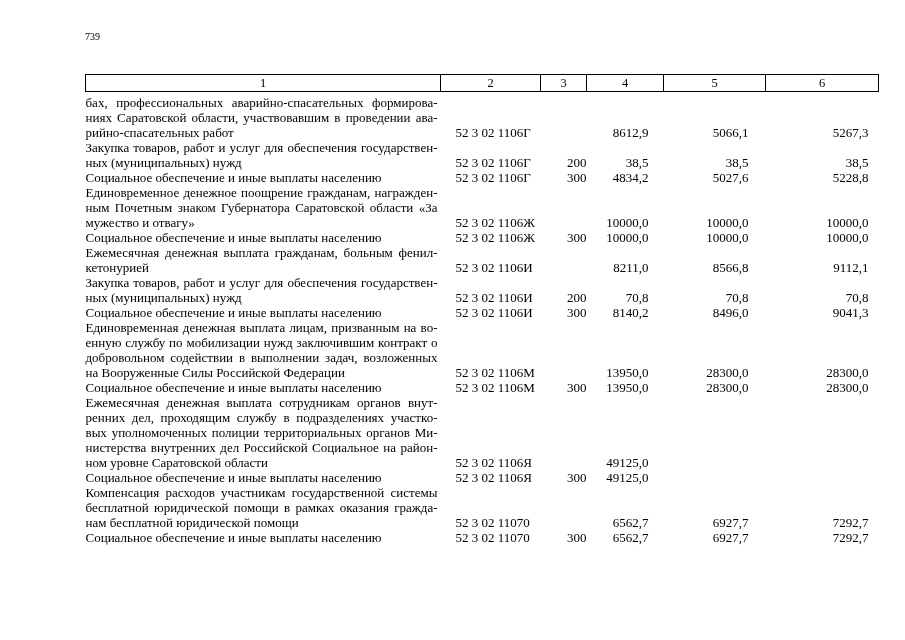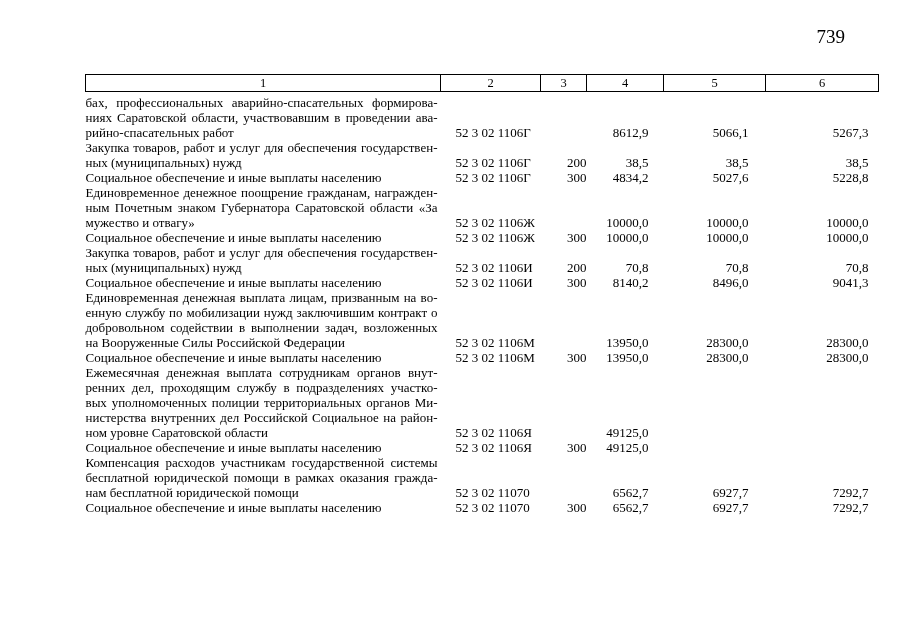--- a/index.html
+++ b/index.html
@@ -13,22 +13,22 @@
     background: #ffffff;
     color: #000000;
     font-family: "Liberation Serif", "DejaVu Serif", serif;
     overflow: hidden;
   }
   .page-number {
     position: absolute;
     left: 85px;
     top: 29px;
     width: 760px;
-    text-align: right;
-    font-size: 19px;
+    text-align: left;
+    font-size: 10px;
     line-height: 16px;
   }
   table.budget-table {
     position: absolute;
     left: 85px;
     top: 74px;
     width: 793px;
     border-collapse: collapse;
     table-layout: fixed;
   }
@@ -150,20 +150,31 @@
           <div class="name-line last">Социальное обеспечение и иные выплаты населению</div>
         </td>
         <td class="c-code">52 3 02 1106Ж</td>
         <td class="c-vt">300</td>
         <td class="c-amt c-amt0">10000,0</td>
         <td class="c-amt c-amt1">10000,0</td>
         <td class="c-amt c-amt2">10000,0</td>
       </tr>
       <tr>
         <td class="c-name">
+          <div class="name-line">Ежемесячная денежная выплата гражданам, больным фенил-</div>
+          <div class="name-line last">кетонурией</div>
+        </td>
+        <td class="c-code">52 3 02 1106И</td>
+        <td class="c-vt"></td>
+        <td class="c-amt c-amt0">8211,0</td>
+        <td class="c-amt c-amt1">8566,8</td>
+        <td class="c-amt c-amt2">9112,1</td>
+      </tr>
+      <tr>
+        <td class="c-name">
           <div class="name-line">Закупка товаров, работ и услуг для обеспечения государствен-</div>
           <div class="name-line last">ных (муниципальных) нужд</div>
         </td>
         <td class="c-code">52 3 02 1106И</td>
         <td class="c-vt">200</td>
         <td class="c-amt c-amt0">70,8</td>
         <td class="c-amt c-amt1">70,8</td>
         <td class="c-amt c-amt2">70,8</td>
       </tr>
       <tr>

